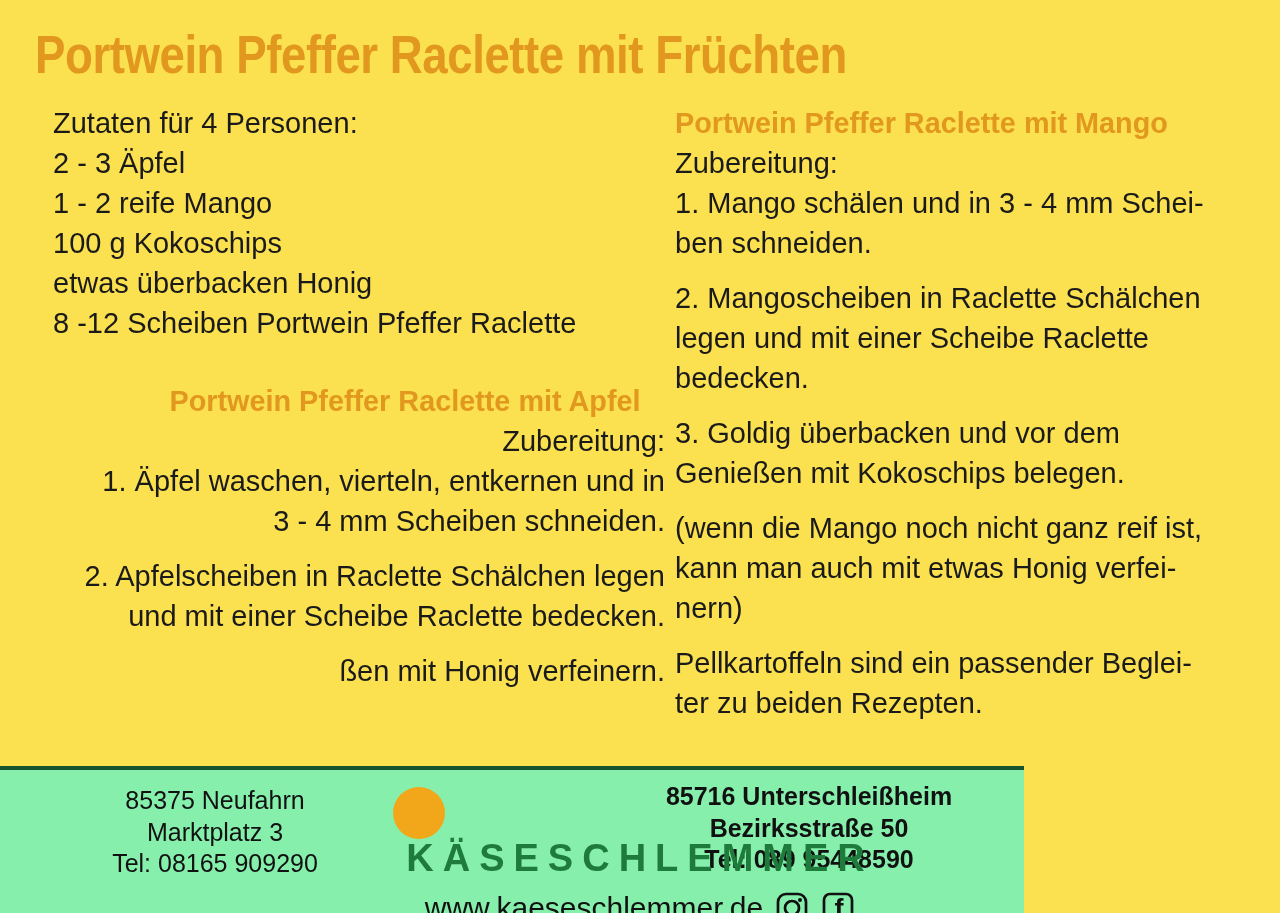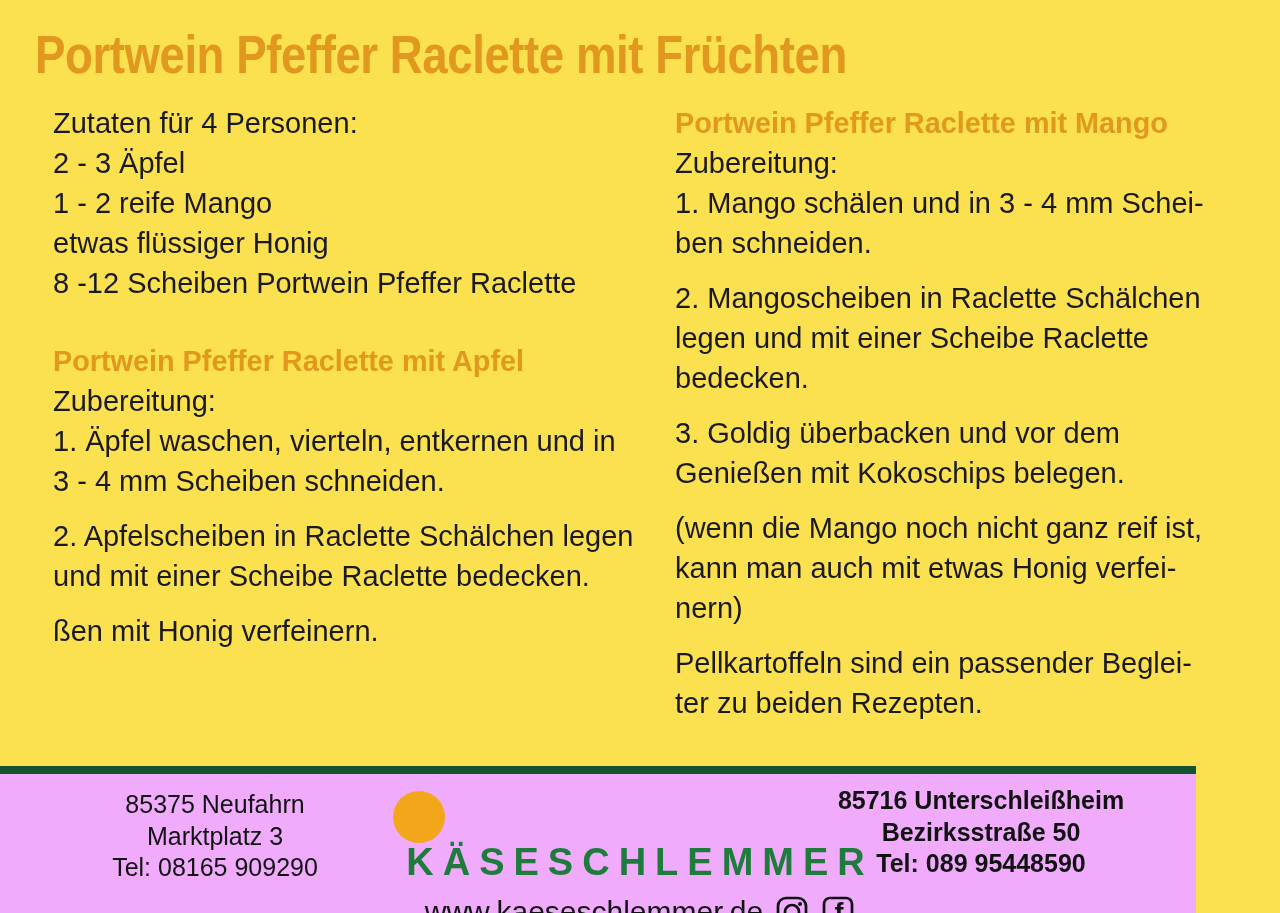--- a/index.html
+++ b/index.html
@@ -26,27 +26,27 @@
   .col-left  { left: 35px; margin-left: 18px; }
   .col-right { left: 675px; }
   .line {
     font-size: 29px; line-height: 40px; white-space: nowrap; color: #1a1a1a;
   }
   .section-heading {
     font-size: 30px; font-weight: bold; color: #e2971e;
     line-height: 40px; white-space: nowrap;
     transform: scaleX(0.96); transform-origin: left center;
   }
-  .section { margin-top: 38px; }
+  .section { margin-top: 38px; text-align: right; }
   .para { margin-top: 15px; }
   .footer {
     position: absolute; left: 0; top: 766px;
-    width: 1196px; height: 147px;
-    background: #f0abfc;
-    border-top: 8px solid #14532d;
+    width: 1024px; height: 147px;
+    background: #86efac;
+    border-top: 4px solid #14532d;
     box-sizing: border-box;
   }
   .addr {
     position: absolute; text-align: center;
     font-size: 25px; line-height: 31.5px; color: #111;
   }
   .addr-left  { left: 30px;  top: 15px; width: 370px; }
   .addr-right { right: 15px; top: 11px; width: 400px; font-weight: bold; }
   .brand { position: absolute; left: 400px; top: 14px; width: 480px; text-align: center; }
   .brand-name-wrap { position: relative; display: inline-block; }
@@ -72,21 +72,22 @@
 
 <div class="card">
 
   <div class="page-title">Portwein Pfeffer Raclette mit Früchten</div>
 
   <div class="col col-left">
     <div>
       <div class="line">Zutaten für 4 Personen:</div>
       <div class="line">2 - 3 Äpfel</div>
       <div class="line">1 - 2 reife Mango</div>
-      <div class="line">etwas flüssiger Honig</div>
+      <div class="line">100 g Kokoschips</div>
+      <div class="line">etwas überbacken Honig</div>
       <div class="line">8 -12 Scheiben Portwein Pfeffer Raclette</div>
     </div>
 
     <div class="section">
       <div class="section-heading">Portwein Pfeffer Raclette mit Apfel</div>
       <div class="line">Zubereitung:</div>
       <div>
         <div class="line">1. Äpfel waschen, vierteln, entkernen und in</div>
         <div class="line">3 - 4 mm Scheiben schneiden.</div>
       </div>

